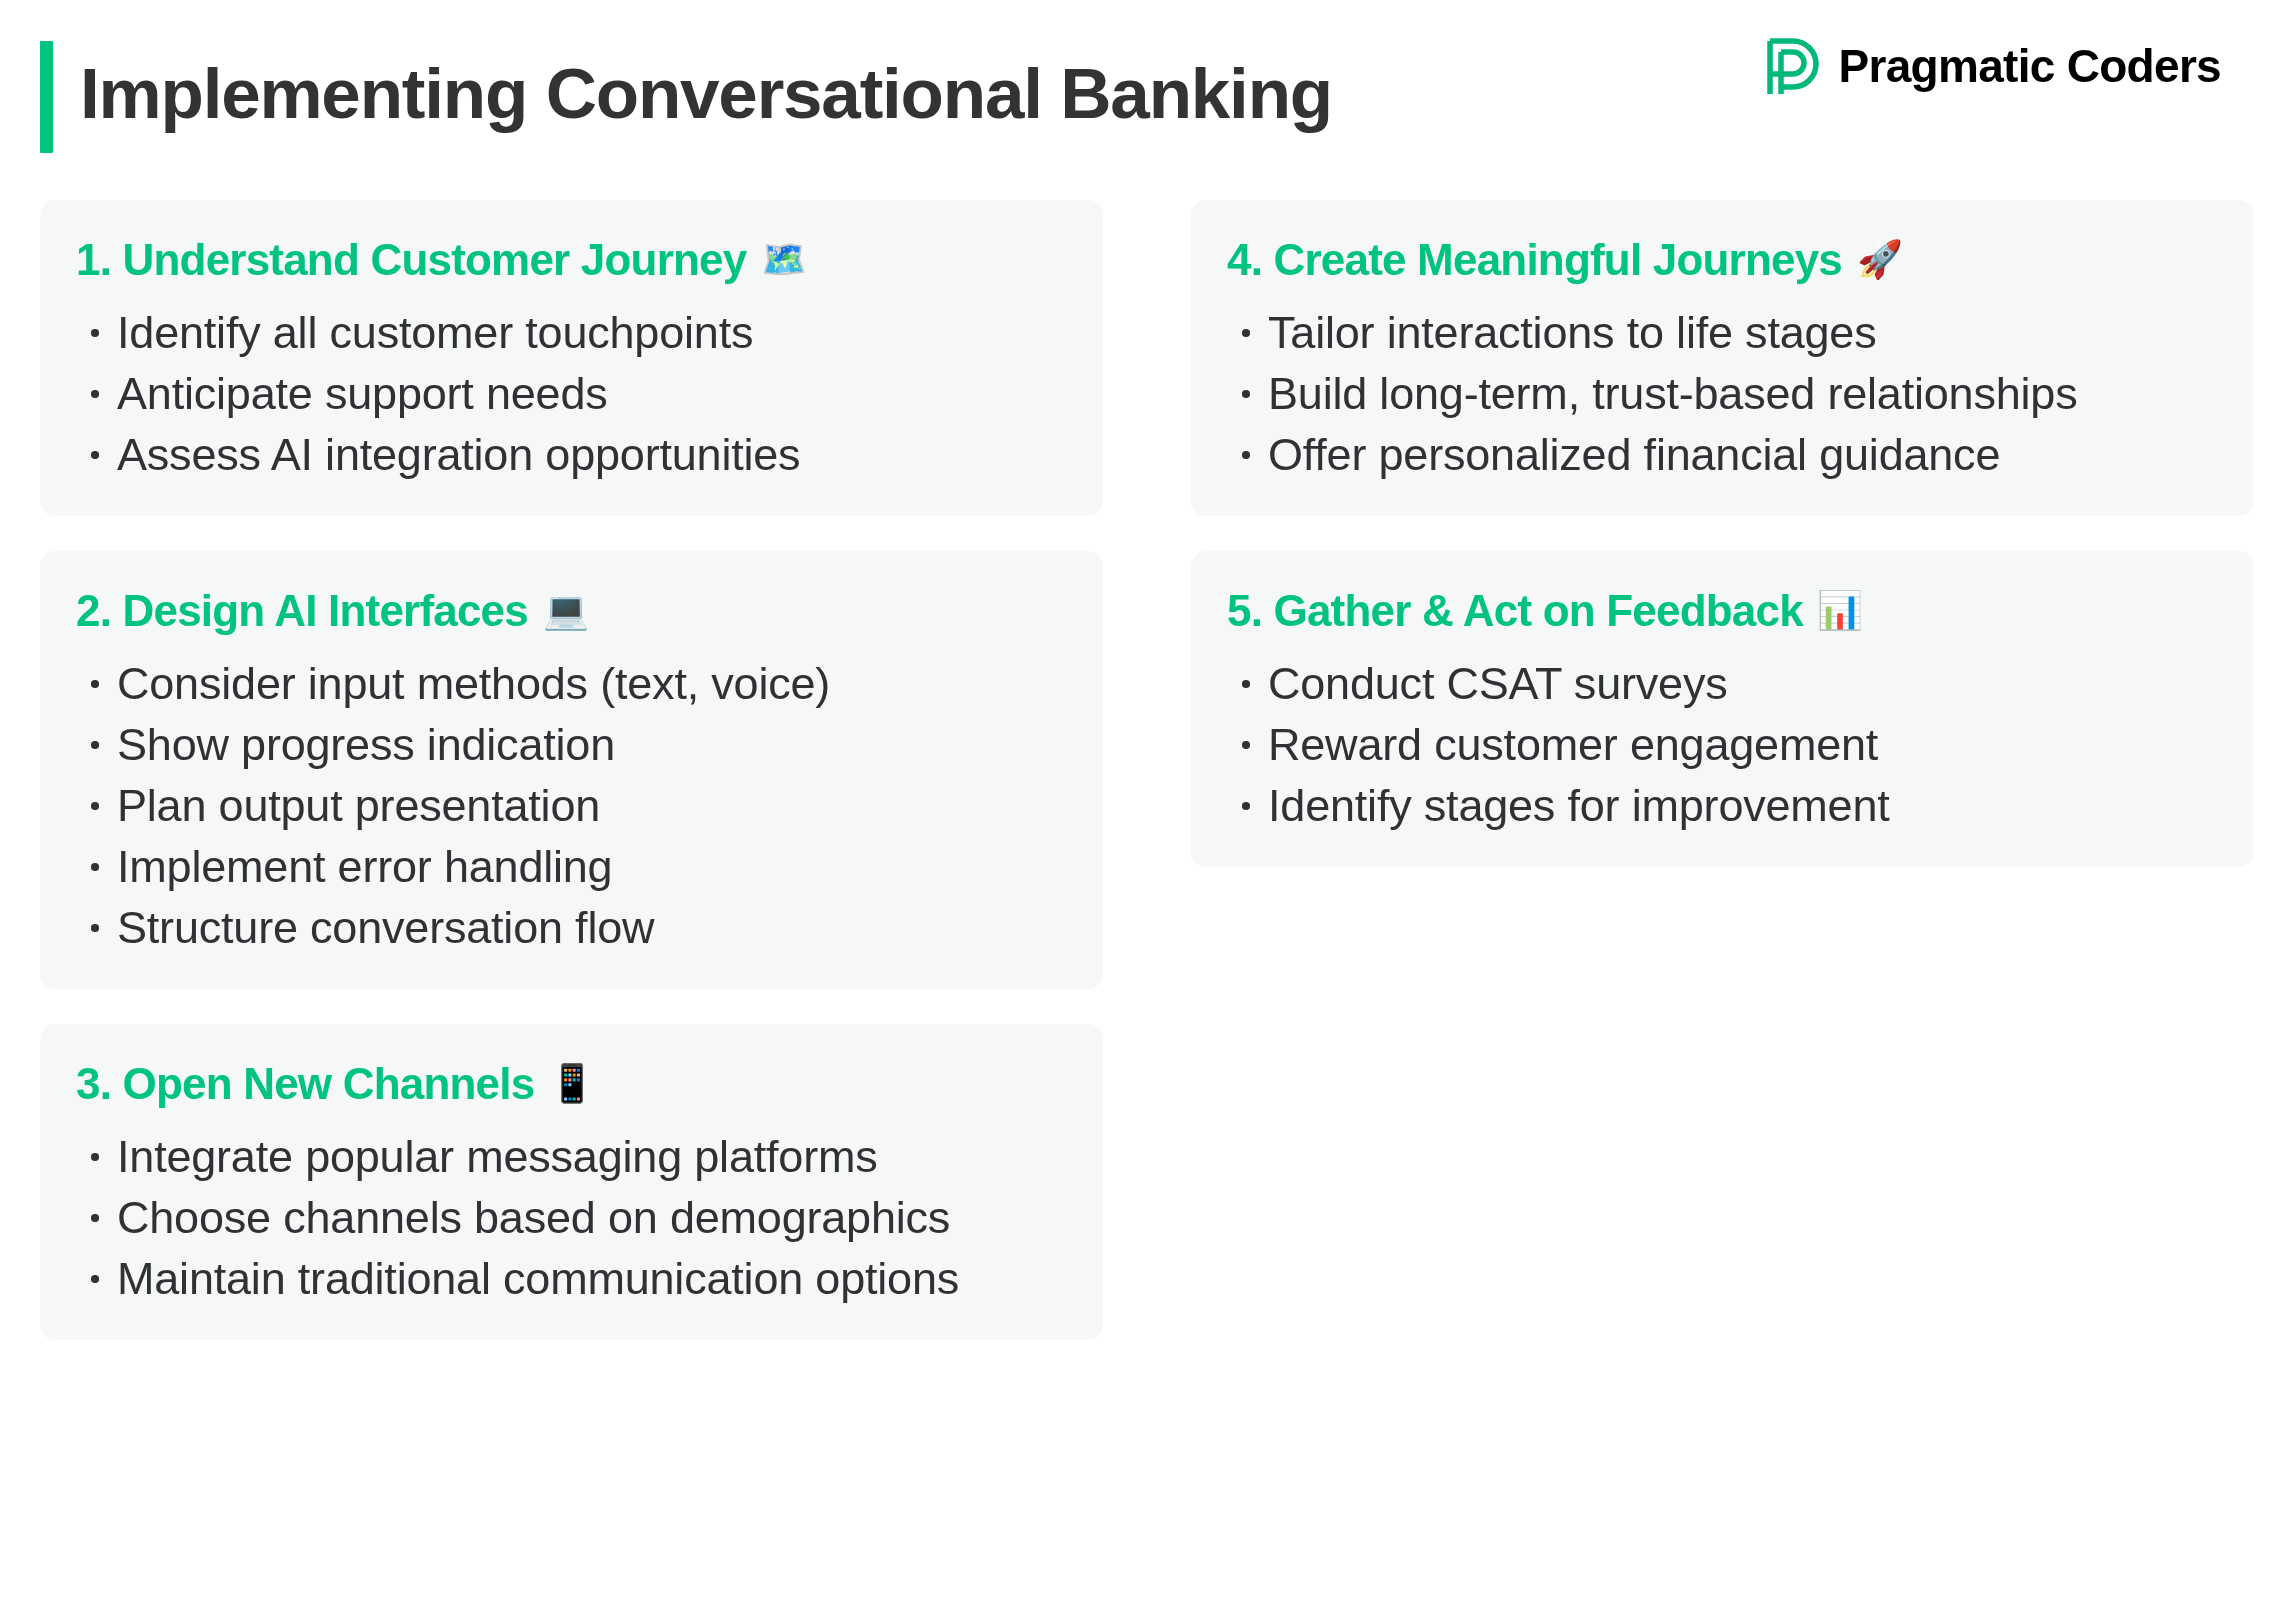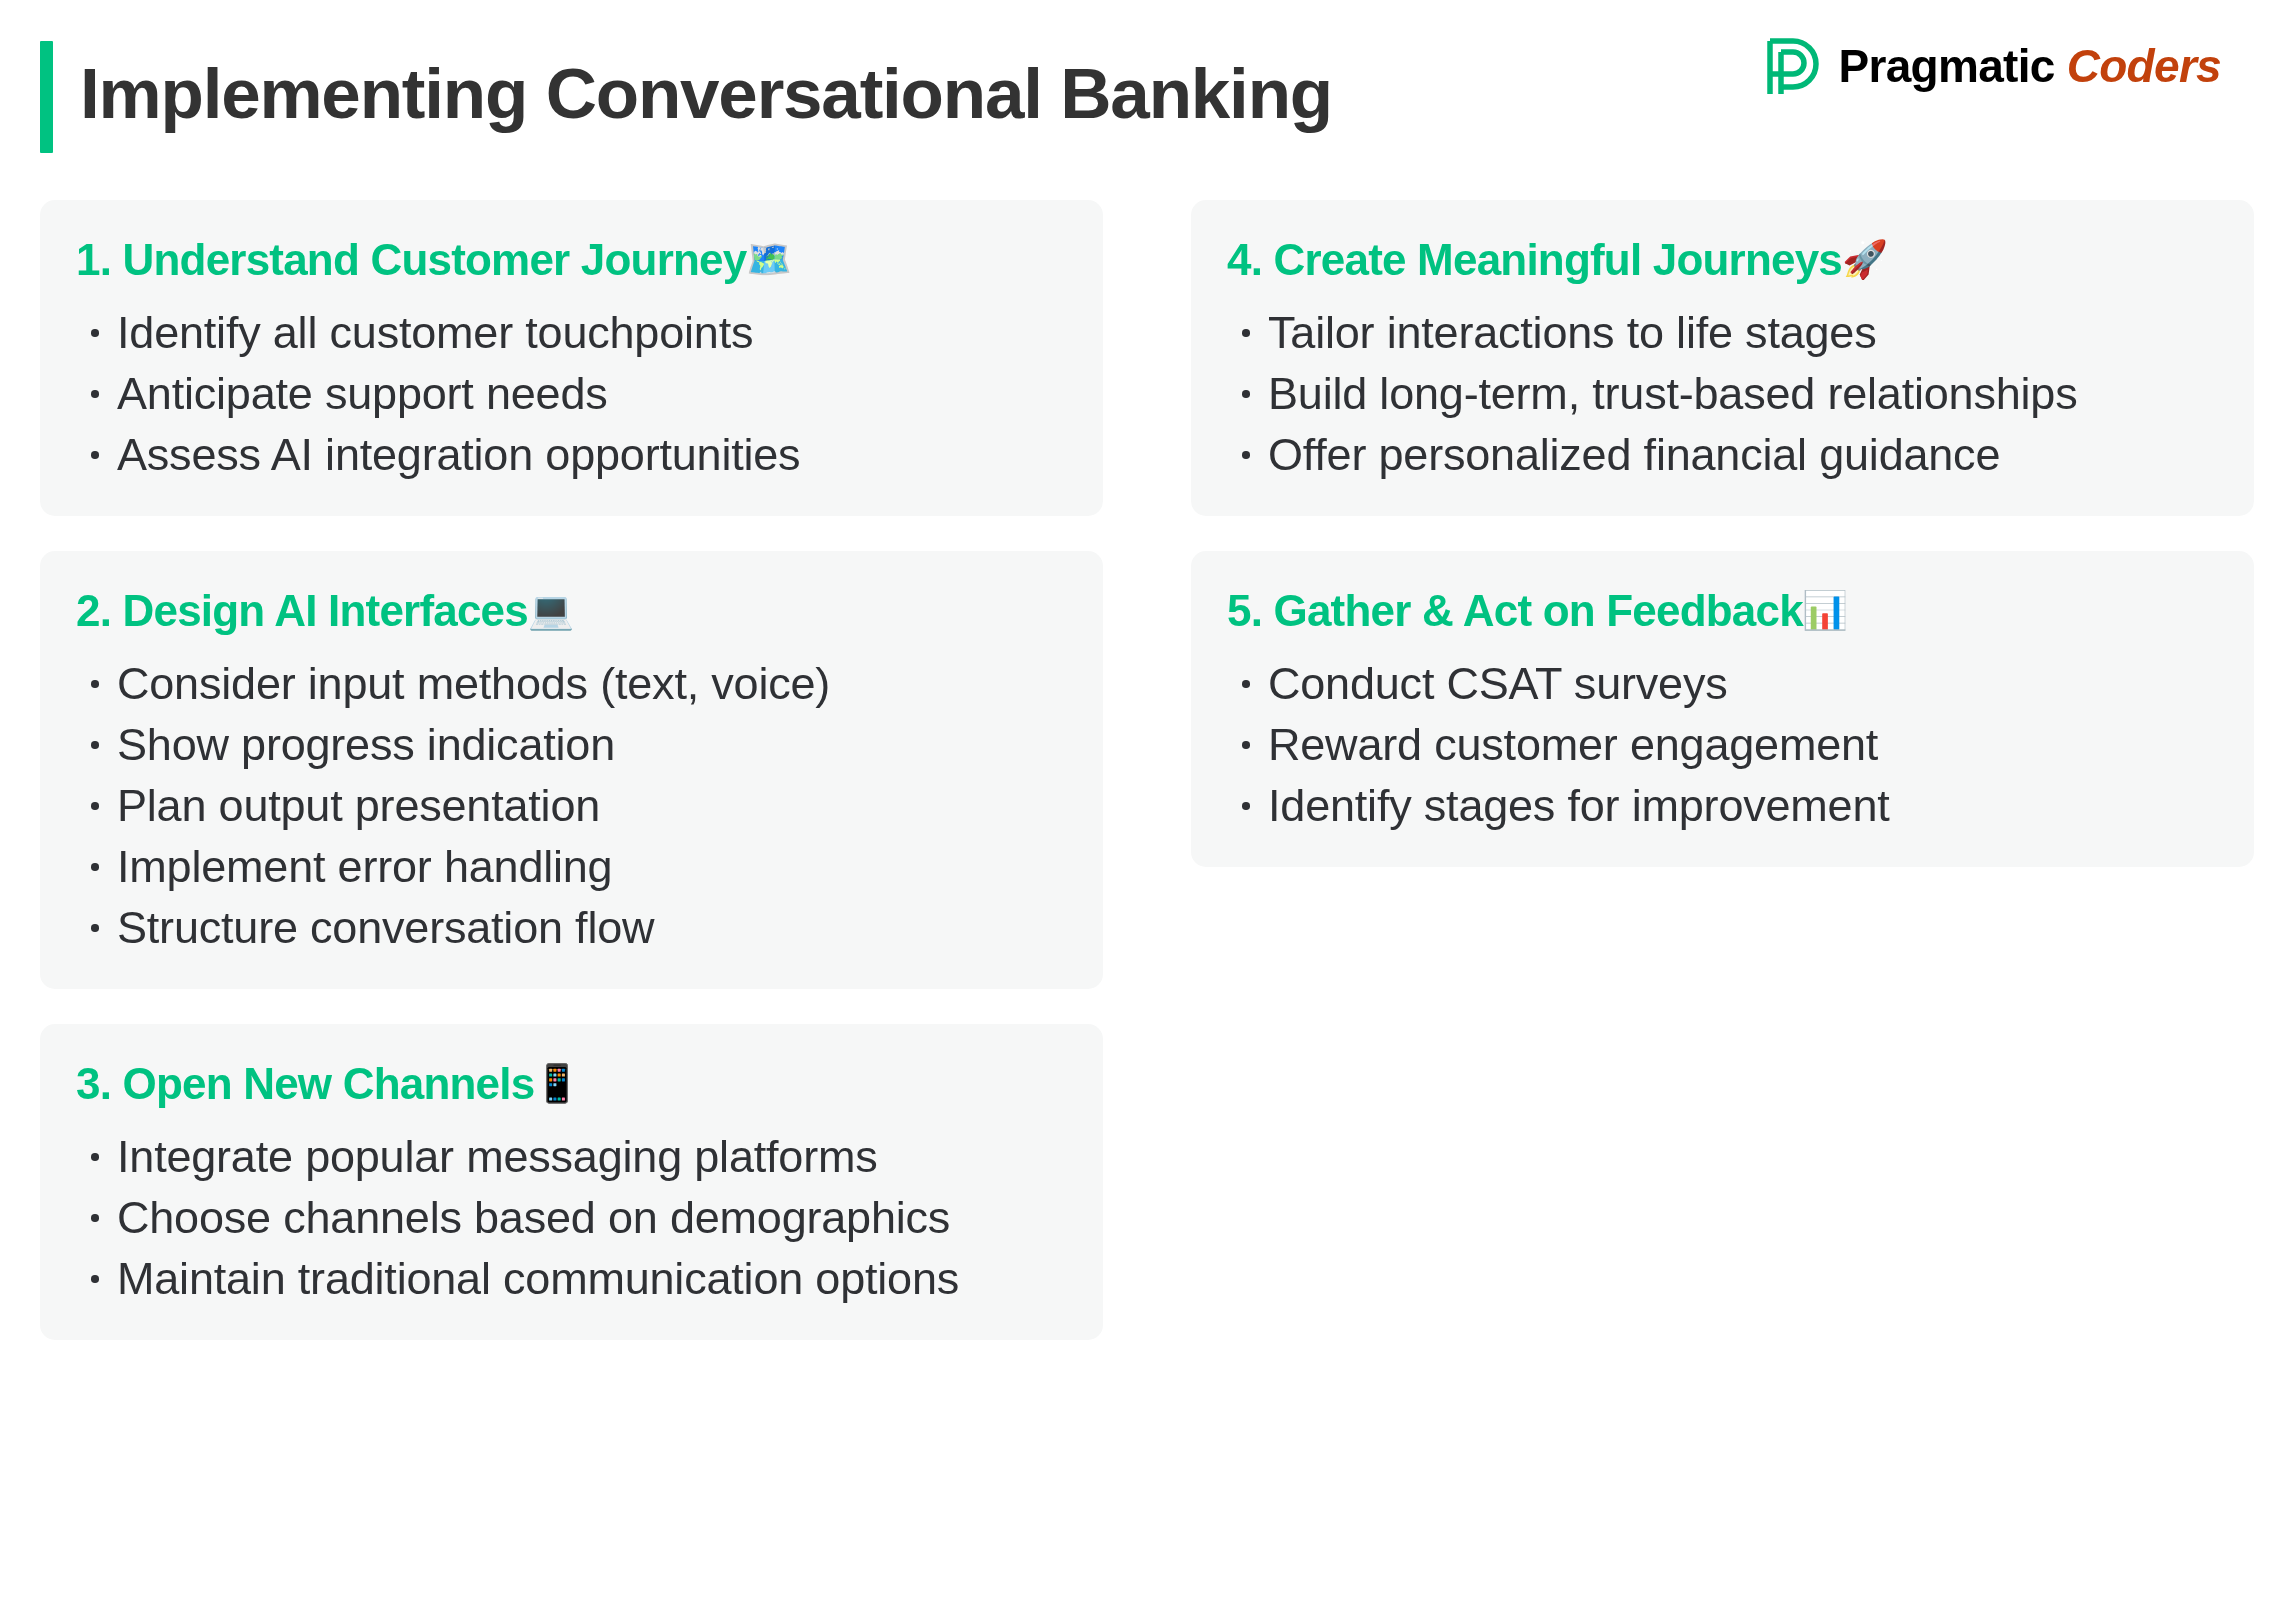--- a/index.html
+++ b/index.html
@@ -69,21 +69,21 @@
   }
 
   .brand-text {
     font-size: 46px;
     line-height: 50px;
     font-weight: 700;
     letter-spacing: -0.7px;
     white-space: nowrap;
   }
   .brand-word-1 { color: #000000; text-align: center; }
-  .brand-word-2 { color: #c2410c; font-style: italic; }
+  .brand-word-2 { color: #000000; }
 
   
   .columns {
     position: absolute;
     left: 40px;
     top: 200px;
     width: 2215px;
     display: flex;
     gap: 88px;
   }
@@ -99,20 +99,21 @@
   
   .card {
     background: #f6f7f7;
     border-radius: 15px;
     padding: 30px 36px 31px 36px;
   }
 
   .card-heading {
     display: flex;
     align-items: center;
+    gap: 15px;
     margin-bottom: 13px;
     white-space: nowrap;
   }
 
   .card-heading-text {
     font-size: 44px;
     line-height: 59px;
     font-weight: 700;
     letter-spacing: -0.8px;
     color: #00c281;

